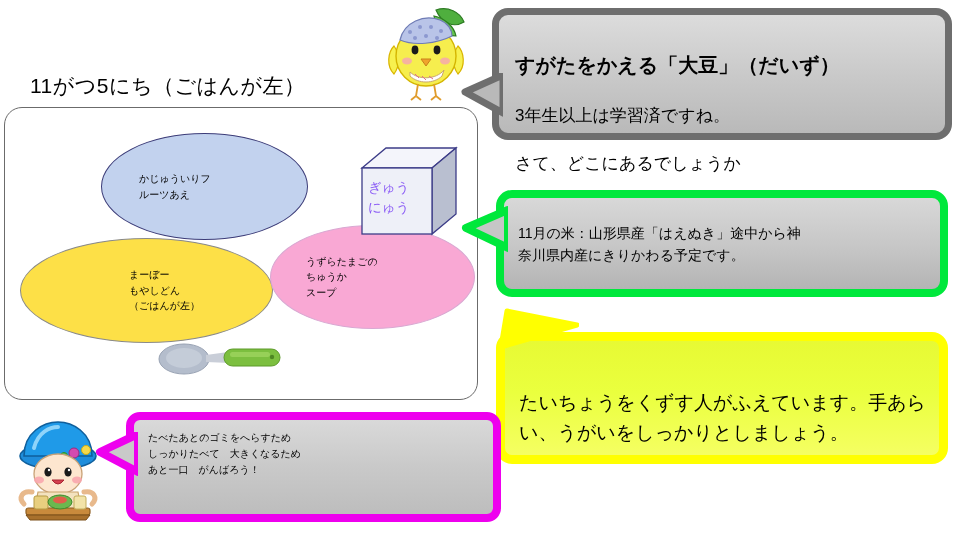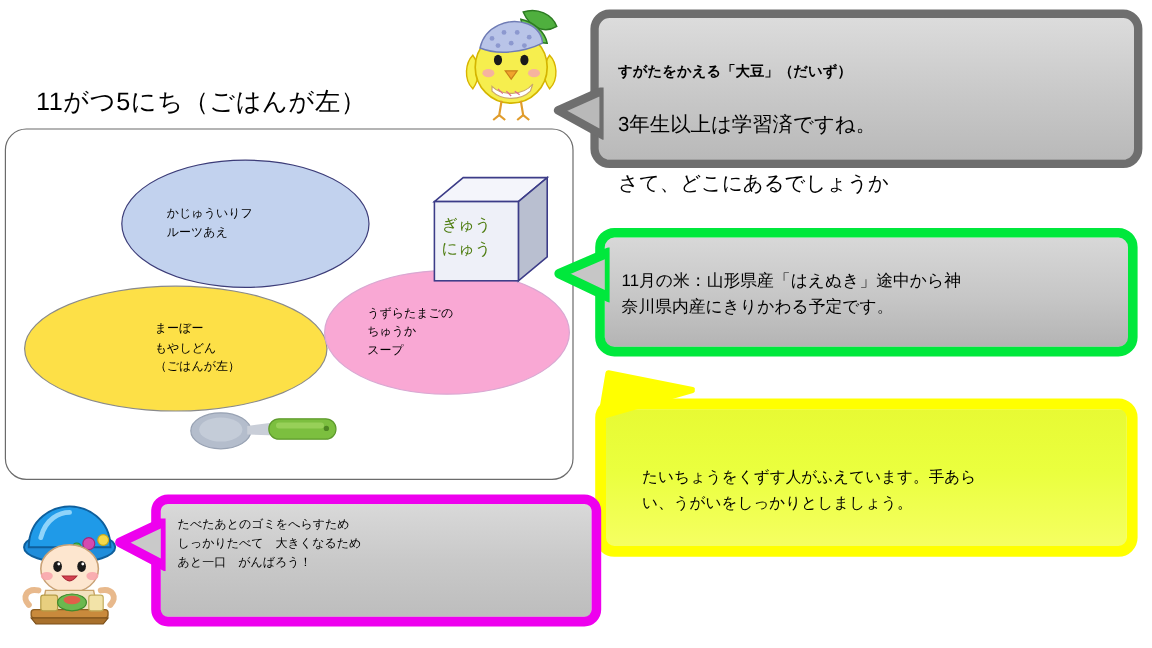--- a/index.html
+++ b/index.html
@@ -52,21 +52,21 @@
   .ell-soup{
     left:270px;top:225px;width:205px;height:104px;
     background:#f9a8d4;border:1.4px solid #d9a8d2;border-radius:50%;
   }
   .ell-soup .etext{padding-left:35px;}
 
   
   .milk{position:absolute;left:356px;top:142px;width:110px;height:100px;}
   .milk-label{
     position:absolute;left:12px;top:36px;width:60px;
-    font-size:13.5px;line-height:1.45;color:#4d7c0f;white-space:pre;
+    font-size:13.5px;line-height:1.45;color:#8b5cf6;white-space:pre;
     text-align:left;
   }
 
   
   .spoon{position:absolute;left:156px;top:338px;width:130px;height:40px;}
 
   
   .bubble{position:absolute;box-sizing:border-box;}
   .bubble .btext{
     position:relative;z-index:3;
@@ -75,21 +75,21 @@
 
   
   .b-gray{
     left:492px;top:8px;width:460px;height:132px;
     background:linear-gradient(180deg,#dcdcdc 0%,#c9c9c9 52%,#b9b9b9 100%);
     border:7px solid #6e6e6e;border-radius:16px;
   }
   .b-gray .btext{
     padding:12px 0 0 16px;font-size:17px;line-height:1.42;
   }
-  .b-gray .l1{font-weight:bold;font-size:12px;}
+  .b-gray .l1{font-weight:bold;font-size:20px;}
   .gray-tail{
     position:absolute;left:-46px;top:58px;width:50px;height:46px;z-index:2;
   }
 
   
   .b-green{
     left:496px;top:190px;width:452px;height:107px;
     background:linear-gradient(180deg,#d8d8d8 0%,#c6c6c6 55%,#b4b4b4 100%);
     border:8px solid #00e83c;border-radius:16px;
   }
@@ -100,21 +100,21 @@
     position:absolute;left:-48px;top:8px;width:52px;height:48px;z-index:2;
   }
 
   
   .b-yellow{
     left:496px;top:332px;width:452px;height:132px;
     background:linear-gradient(180deg,#e7fa34 0%,#eaff3e 45%,#f5ff62 100%);
     border:9px solid #ffff00;border-radius:16px;
   }
   .b-yellow .btext{
-    padding:47px 0 0 14px;font-size:13px;line-height:1.6;margin-left:16px;
+    padding:47px 0 0 14px;font-size:19px;line-height:1.6;
   }
   .yellow-tail{
     position:absolute;left:-6px;top:-34px;width:80px;height:42px;z-index:1;
   }
 
   
   .b-magenta{
     left:126px;top:412px;width:375px;height:110px;
     background:linear-gradient(180deg,#d9d9d9 0%,#c9c9c9 50%,#bdbdbd 100%);
     border:8px solid #ee00ee;border-radius:14px;

